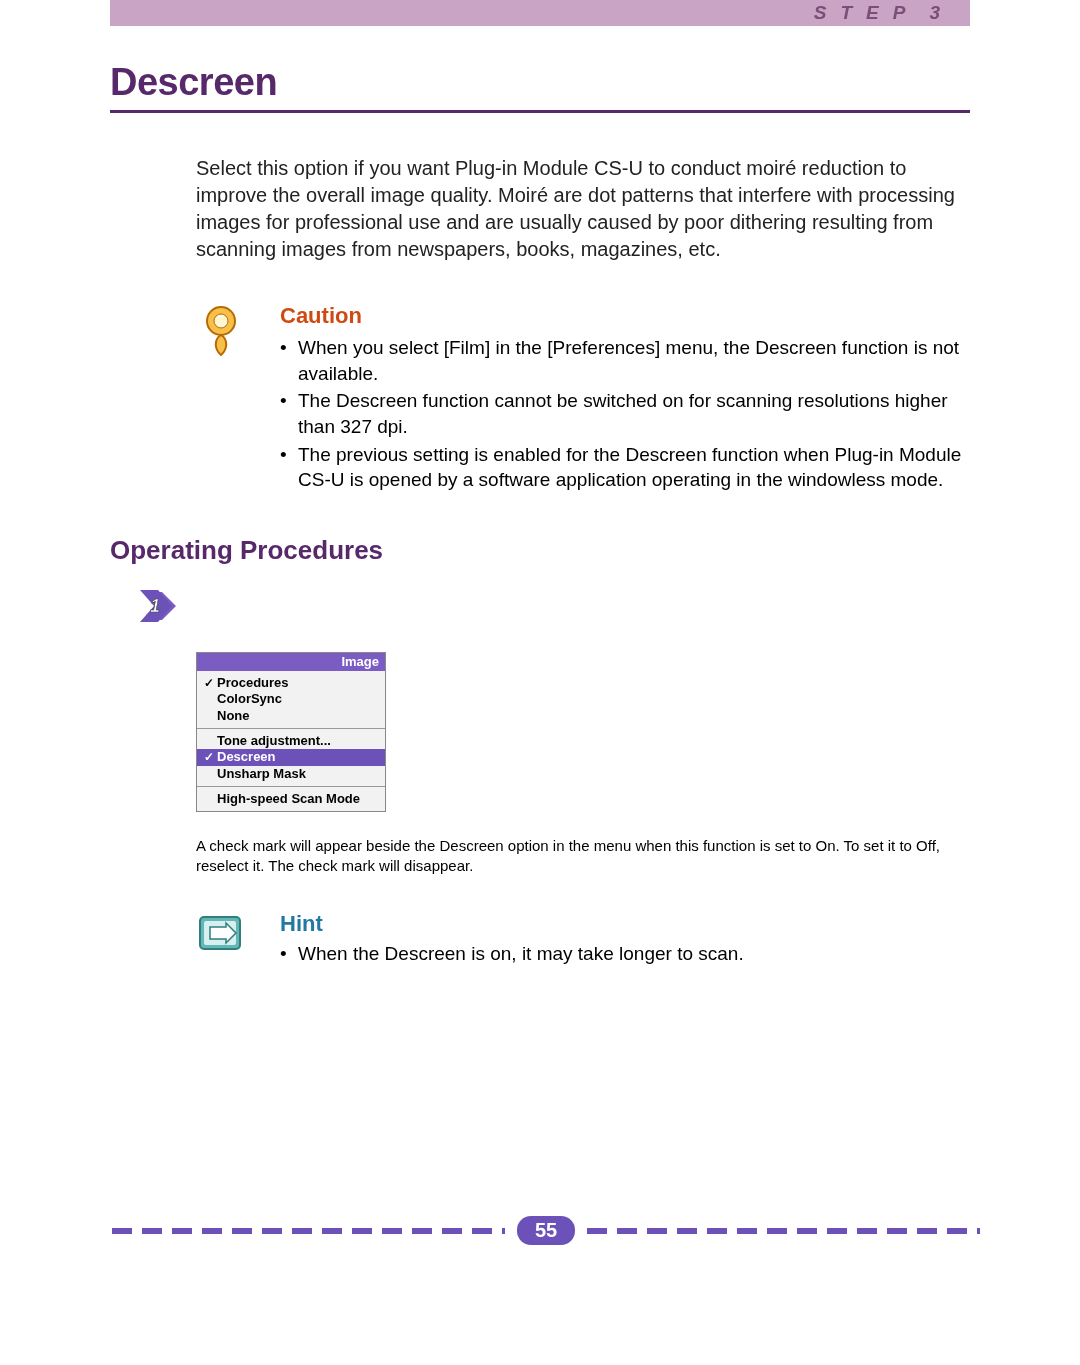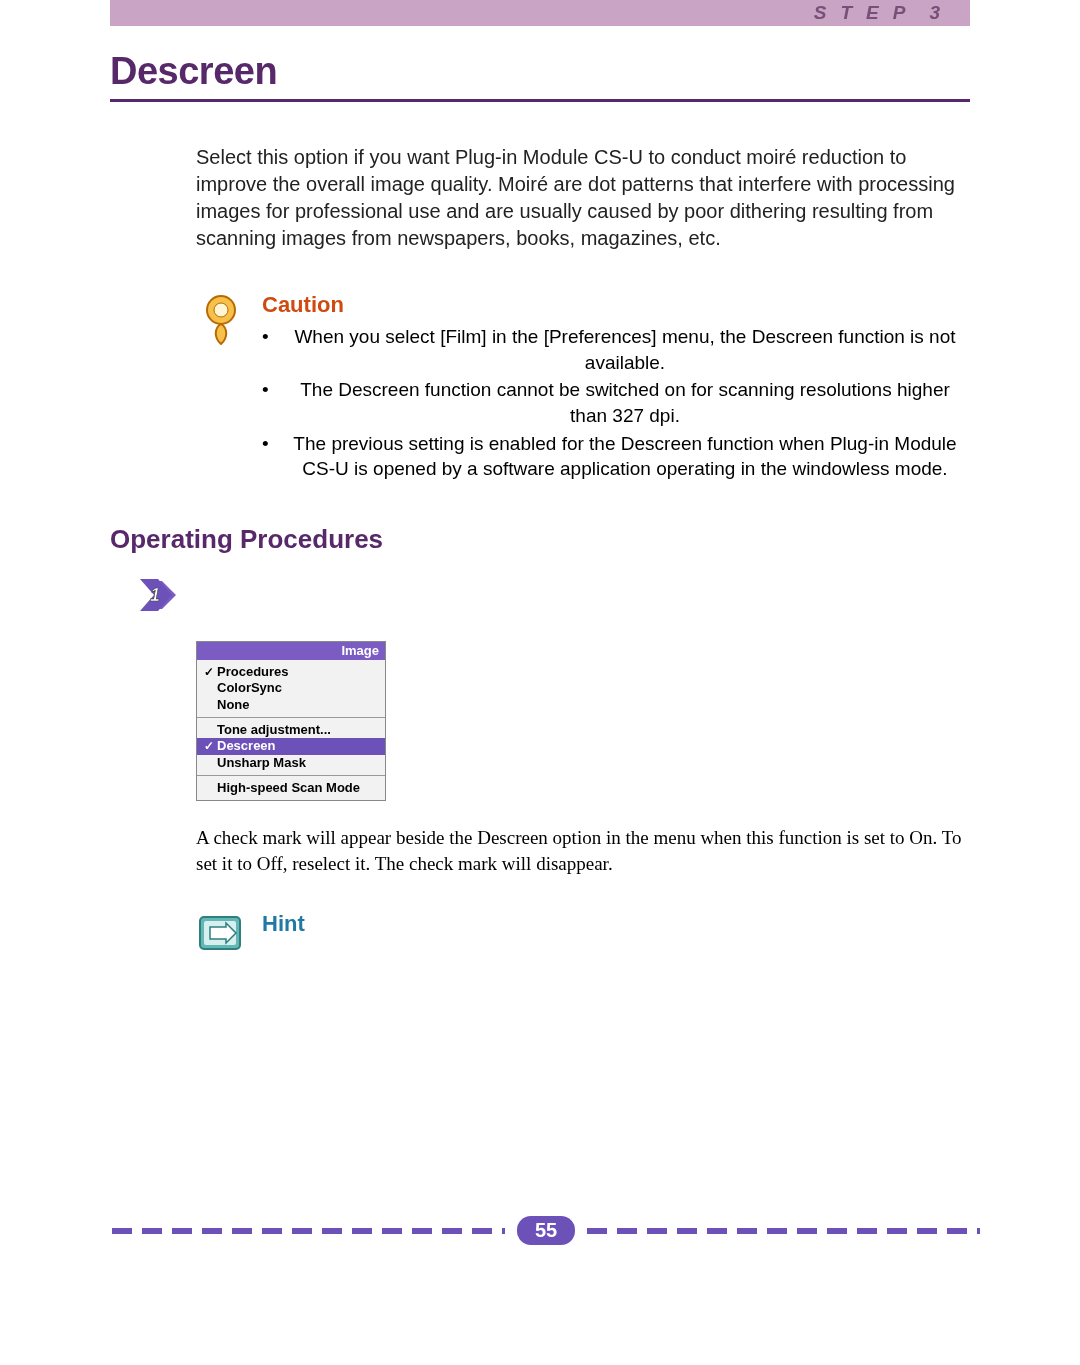--- a/index.html
+++ b/index.html
@@ -10,21 +10,21 @@
     height: 1365px;
     position: relative;
     color: #000;
   }
   .page {
     padding: 0 110px 0 110px;
   }
   .header-bar {
     height: 26px;
     background: #c9a4c4;
-    margin-bottom: 24px;
+    margin-bottom: 35px;
     position: relative;
   }
   .step-label {
     position: absolute;
     right: 30px;
     top: 0;
     height: 26px;
     line-height: 26px;
     color: #794e78;
     font-weight: 700;
@@ -51,21 +51,21 @@
     font-size: 20px;
     line-height: 1.35;
     margin-left: 86px;
     margin-right: 10px;
     color: #222;
     margin-bottom: 40px;
   }
   .callout {
     margin-left: 86px;
     display: flex;
-    gap: 16px;
+    gap: 34px;
     margin-bottom: 40px;
   }
   .callout-icon-wrap {
     flex: 0 0 50px;
     display: flex;
     justify-content: center;
     align-items: flex-start;
     padding-top: 2px;
   }
   .callout-body { flex: 1; }
@@ -79,21 +79,20 @@
     color: #2179a3;
     font-size: 22px;
     font-weight: 800;
     margin-bottom: 4px;
   }
   .callout-body ul {
     list-style: none;
     font-size: 19px;
     line-height: 1.35;
     padding-left: 0;
-    text-align: center;
   }
   .callout-body li {
     position: relative;
     padding-left: 18px;
     margin-bottom: 2px;
   }
   .callout-body li::before {
     content: "•";
     position: absolute;
     left: 0;
@@ -146,26 +145,25 @@
     width: 16px;
     text-align: center;
     font-size: 12px;
   }
   .menu-item.selected {
     background: #6c52b8;
     color: #fff;
   }
   .menu-sep { border-top: 1px solid #999; }
   .body-para {
-    font-size: 19px;
+    font-size: 15px;
     line-height: 1.35;
     margin-left: 86px;
     margin-right: 0;
     margin-bottom: 34px;
-    font-family: Liberation Serif, serif;
   }
   
   .footer {
     position: absolute;
     left: 112px;
     right: 100px;
     bottom: 120px;
     display: flex;
     align-items: center;
     gap: 12px;
@@ -278,20 +276,23 @@
   <div class="callout">
     <div class="callout-icon-wrap">
       <svg width="46" height="40" viewBox="0 0 46 40">
         <rect x="2" y="4" width="40" height="32" rx="4" fill="#63b7b5" stroke="#2e7f7d" stroke-width="2"></rect>
         <rect x="6" y="8" width="32" height="24" rx="2" fill="#d8efef"></rect>
         <path d="M12 14 H28 L28 10 L38 20 L28 30 L28 26 H12 Z" fill="#ffffff" stroke="#2e7f7d" stroke-width="1.5"></path>
       </svg>
     </div>
     <div class="callout-body">
       <div class="hint-heading">Hint</div>
+      <ul>
+        <li>When the Descreen is on, it may take longer to scan.</li>
+      </ul>
     </div>
   </div>
 </div>
 
 <div class="footer">
   <div class="dashes"></div>
   <div class="page-badge">55</div>
   <div class="dashes"></div>
 </div>
 

